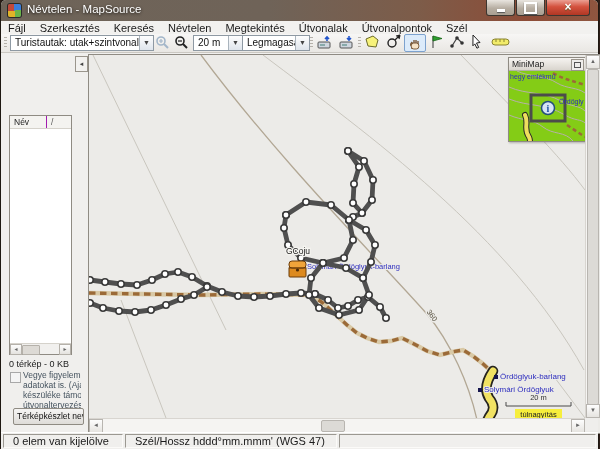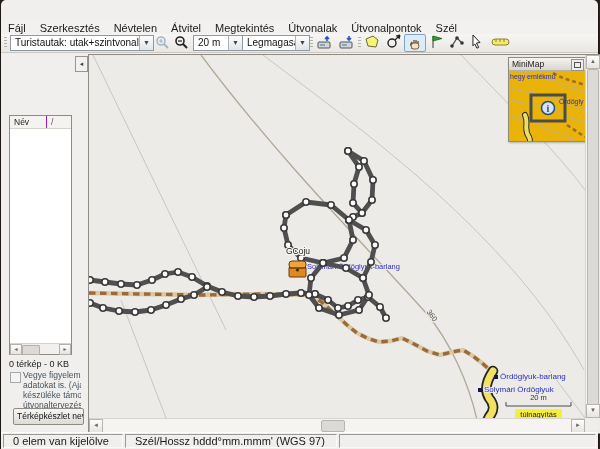--- a/index.html
+++ b/index.html
@@ -98,45 +98,60 @@
   .hscroll{position:absolute;left:88px;top:418px;width:496px;height:13px;background:#f5f4f2;border-top:1px solid #d8d5d0;}
   .hscroll .lf,.hscroll .rt{position:absolute;top:0;width:12px;height:12px;
     background:linear-gradient(#fdfdfd,#e6e4e0);border:1px solid #b8b5b0;font-size:6px;color:#666;
     text-align:center;line-height:11px;}
   .hscroll .lf{left:0}.hscroll .rt{right:0}
   .hthumb{position:absolute;left:232px;top:1px;width:22px;height:10px;background:#dcdad6;
     border:1px solid #b8b5b0;border-radius:2px;}
   .corner{position:absolute;left:584px;top:418px;width:13px;height:13px;background:#efeeec;}
   
   .minimap{position:absolute;left:507px;top:57px;width:76px;height:83px;border:1px solid #8f8b83;
-    background:#eab308;box-shadow:1px 1px 2px rgba(0,0,0,.25);}
+    background:#84cc16;box-shadow:1px 1px 2px rgba(0,0,0,.25);}
   .minimap-title{height:12px;background:linear-gradient(#f6f4f1,#d9d5ce);border-bottom:1px solid #b5b1a8;
     font-size:8.5px;color:#222;padding-left:3px;line-height:12px;position:relative;}
   .mm-btn{position:absolute;right:1px;top:1px;width:11px;height:10px;background:#efedea;
     border:1px solid #9a958c;}
   .mm-btn::after{content:"";position:absolute;left:2px;top:2px;width:5px;height:4px;border:1px solid #555;}
   .mm-label{position:absolute;font-size:7px;color:var(--label-blue,#2d2dbe);white-space:nowrap;}
   
   .statusbar{position:absolute;left:0;top:432px;width:100%;height:15px;background:#f0efed;
     border-top:1px solid #fff;display:flex;padding-top:1px;}
   .scell{height:12px;margin-left:2px;border:1px solid;border-color:#9b9891 #fbfaf8 #fbfaf8 #9b9891;
     font-size:11px;color:#1a1a1a;line-height:12px;padding:0 9px;white-space:nowrap;overflow:hidden;}
   .scell.c1{width:100px}.scell.c2{width:192px}.scell.c3{width:112px}.scell.fill{flex:1;margin-right:2px;}
 </style>
 </head>
 <body>
 
 <div class="window">
 
+  <div class="titlebar">
+    <div class="app-icon"></div>
+    <div class="title-text">Névtelen - MapSource</div>
+    <div class="winbtns">
+      <div class="winbtn min">
+          <div class="glyph-min"></div>
+        </div>
+      <div class="winbtn max">
+          <div class="glyph-max"></div>
+        </div>
+      <div class="winbtn close">
+          <span class="glyph-close">×</span>
+        </div>
+    </div>
+  </div>
 
   <div class="menubar" id="menubar">
       <div class="menu-item">Fájl</div>
       <div class="menu-item">Szerkesztés</div>
+      <div class="menu-item">Keresés</div>
       <div class="menu-item">Névtelen</div>
-      <div class="menu-item">Átvitel</div>
       <div class="menu-item">Megtekintés</div>
       <div class="menu-item">Útvonalak</div>
       <div class="menu-item">Útvonalpontok</div>
       <div class="menu-item">Szél</div>
     </div>
 
   <div class="toolbar">
     <div class="grip" style="left:3px"></div>
     <div class="combo" style="left:9px;width:138px">
       <span>Turistautak: utak+szintvonalak</span>
@@ -389,16 +404,16 @@
   </div>
   <div class="hscroll">
     <div class="lf">◄</div>
     <div class="hthumb"></div>
     <div class="rt">►</div>
   </div>
   <div class="corner"></div>
 
   <div class="statusbar">
     <div class="scell c1">0 elem van kijelölve</div>
-    <div class="scell c2">Szél/Hossz hddd°mm.mmm' (WGS 97)</div>
+    <div class="scell c2">Szél/Hossz hddd°mm.mmm' (WGS 47)</div>
     <div class="scell fill"></div>
   </div>
 </div>
 
 </body></html>

